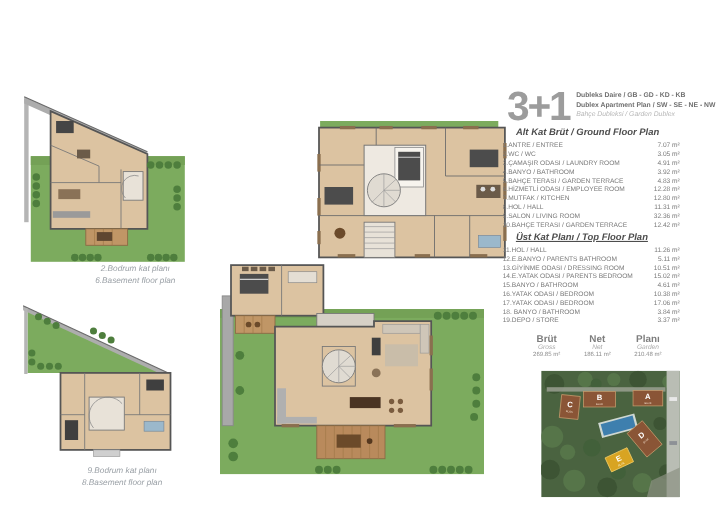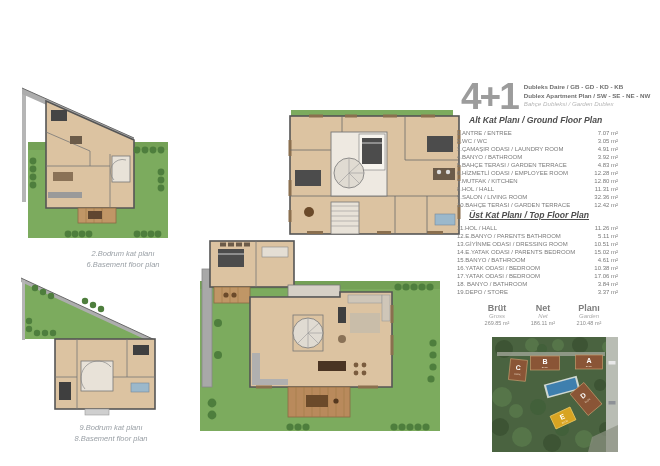--- a/index.html
+++ b/index.html
@@ -78,21 +78,21 @@
       <circle cx="48" cy="220" r="3.4"></circle>
         <circle cx="55" cy="220" r="3.4"></circle>
         <circle cx="62" cy="220" r="3.4"></circle>
         <circle cx="69" cy="220" r="3.4"></circle>
       <circle cx="117" cy="220" r="3.4"></circle>
         <circle cx="124" cy="220" r="3.4"></circle>
         <circle cx="131" cy="220" r="3.4"></circle>
         <circle cx="138" cy="220" r="3.4"></circle>
     </g>
   </svg>
-  <div class="caption" style="left:70px;top:248px;width:106px;text-align:center;">
+  <div class="caption" style="left:70px;top:238px;width:106px;text-align:center;">
     <div>2.Bodrum kat planı</div>
     <div>6.Basement floor plan</div>
   </div>
 
   <svg class="plan-svg" style="left:15px;top:277px;" width="162" height="142" viewBox="0 0 162 142">
     <polygon points="10,6 131,62 10,62" fill="#7cab5e"></polygon>
     <polygon points="6,1 140,63 140,67 6,5" fill="#adadad"></polygon>
     <line x1="6" y1="1" x2="140" y2="63" stroke="#6a6a6a" stroke-width="1"></line>
     <rect x="7" y="3" width="3" height="60" fill="#b5b5b5"></rect>
 
@@ -279,29 +279,29 @@
         <circle cx="228" cy="192" r="3.6"></circle>
         <circle cx="236" cy="192" r="3.6"></circle>
       <circle cx="28" cy="88" r="4"></circle>
         <circle cx="28" cy="120" r="4"></circle>
         <circle cx="22" cy="168" r="4.4"></circle>
         <circle cx="22" cy="180" r="4.4"></circle>
     </g>
   </svg>
 
   <div class="unit-header">
-    <div class="unit-number">4+1</div>
+    <div class="unit-number">3+1</div>
     <div class="unit-lines">
       <div class="unit-line">Dubleks Daire / GB - GD - KD - KB</div>
       <div class="unit-line">Dublex Apartment Plan / SW - SE - NE - NW</div>
       <div class="unit-line sub">Bahçe Dubleksi / Garden Dublex</div>
     </div>
   </div>
 
-  <div class="section-heading" style="top:115px;">Alt Kat Planı / Ground Floor Plan</div>
+  <div class="section-heading" style="top:115px;">Alt Kat Brüt / Ground Floor Plan</div>
   <div class="room-list" style="top:129px;">
     <div class="room-row">
         <span class="room-label">1.ANTRE / ENTREE</span>
         <span class="room-area">7.07 m²</span>
       </div>
     <div class="room-row">
         <span class="room-label">2.WC / WC</span>
         <span class="room-area">3.05 m²</span>
       </div>
     <div class="room-row">

